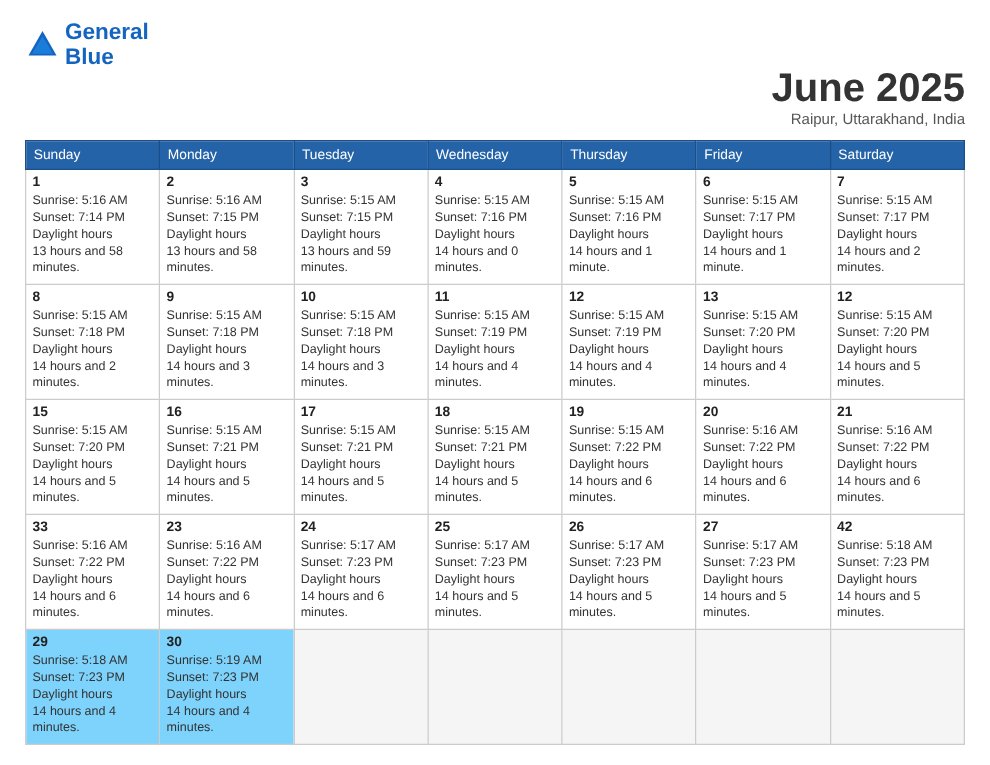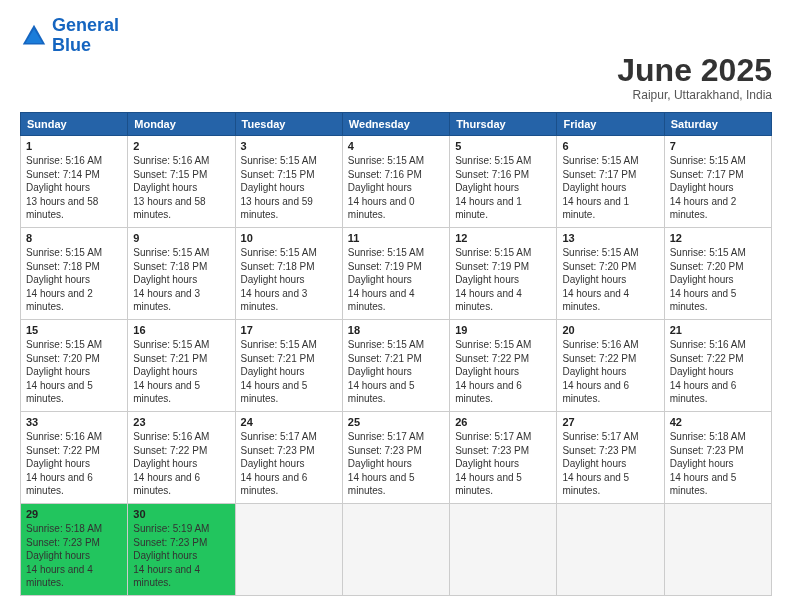--- a/index.html
+++ b/index.html
@@ -56,34 +56,34 @@
     .calendar {
       width: 100%;
       border-collapse: collapse;
       flex: 1;
       font-size: 9.5px;
     }
     .calendar thead th {
       background: #2563a8;
       color: #fff;
       font-size: 11px;
-      font-weight: bold;
+      font-weight: normal;
       padding: 5px 6px;
       text-align: left;
       border: 1px solid #1a4f8a;
     }
     .calendar tbody td {
       border: 1px solid #ccc;
       padding: 4px 5px;
       vertical-align: top;
       background: #fff;
       width: calc(100% / 7);
     }
     .calendar tbody tr:last-child td {
-      background: #22c55e;
+      background: #7dd3fc;
     }
     .day-number {
       font-weight: bold;
       font-size: 11px;
       color: #222;
       display: block;
       margin-bottom: 2px;
     }
     .day-info {
       color: #333;

